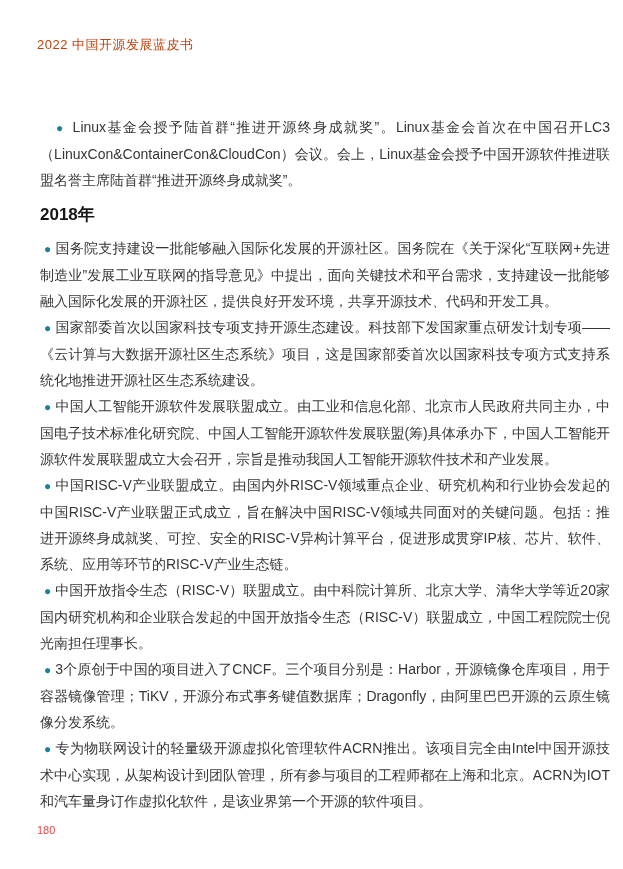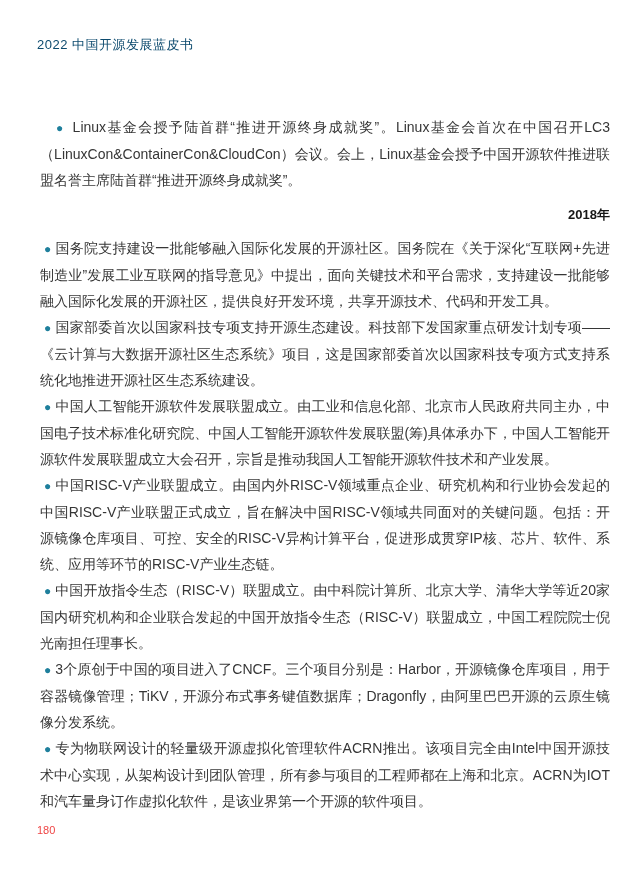--- a/index.html
+++ b/index.html
@@ -15,21 +15,21 @@
     position: absolute;
     inset: 0;
     background: #ffffff;
   }
   .running-header {
     position: absolute;
     top: 36px;
     left: 37px;
     font-size: 13px;
     letter-spacing: 0.5px;
-    color: #0c4a6e;
+    color: #c2410c;
   }
   .content {
     position: absolute;
     top: 114px;
     left: 40px;
     width: 570px;
     color: #363636;
     font-size: 14px;
     line-height: 26px;
     text-align: justify;
@@ -43,27 +43,27 @@
   }
   .bullet {
     color: #1e7f9c;
     font-size: 12px;
     margin-right: 4px;
   }
   .para.lead .bullet {
     margin-right: 8px;
   }
   .section-heading {
-    font-size: 13px;
+    font-size: 17px;
     line-height: 24px;
     font-weight: bold;
     color: #161616;
     margin-top: 10px;
     margin-bottom: 8px;
-    text-align: right;
+    text-align: left;
     text-indent: 0;
   }
   .page-number {
     position: absolute;
     left: 37px;
     top: 824px;
     font-size: 11px;
     color: #ef4444;
   }
 </style>
@@ -79,21 +79,21 @@
     <p class="para lead"><span class="bullet">●</span><span>Linux基金会授予陆首群“推进开源终身成就奖”。Linux基金会首次在中国召开LC3（LinuxCon&amp;ContainerCon&amp;CloudCon）会议。会上，Linux基金会授予中国开源软件推进联盟名誉主席陆首群“推进开源终身成就奖”。</span></p>
 
     <h2 class="section-heading">2018年</h2>
 
     <p class="para"><span class="bullet">●</span><span>国务院支持建设一批能够融入国际化发展的开源社区。国务院在《关于深化“互联网+先进制造业”发展工业互联网的指导意见》中提出，面向关键技术和平台需求，支持建设一批能够融入国际化发展的开源社区，提供良好开发环境，共享开源技术、代码和开发工具。</span></p>
 
     <p class="para"><span class="bullet">●</span><span>国家部委首次以国家科技专项支持开源生态建设。科技部下发国家重点研发计划专项——《云计算与大数据开源社区生态系统》项目，这是国家部委首次以国家科技专项方式支持系统化地推进开源社区生态系统建设。</span></p>
 
     <p class="para"><span class="bullet">●</span><span>中国人工智能开源软件发展联盟成立。由工业和信息化部、北京市人民政府共同主办，中国电子技术标准化研究院、中国人工智能开源软件发展联盟(筹)具体承办下，中国人工智能开源软件发展联盟成立大会召开，宗旨是推动我国人工智能开源软件技术和产业发展。</span></p>
 
-    <p class="para"><span class="bullet">●</span><span>中国RISC-V产业联盟成立。由国内外RISC-V领域重点企业、研究机构和行业协会发起的中国RISC-V产业联盟正式成立，旨在解决中国RISC-V领域共同面对的关键问题。包括：开源镜像仓库项目、可控、安全的RISC-V异构计算平台，促进形成贯穿IP核、芯片、软件、系统、应用等环节的RISC-V产业生态链。</span></p>
+    <p class="para"><span class="bullet">●</span><span>中国RISC-V产业联盟成立。由国内外RISC-V领域重点企业、研究机构和行业协会发起的中国RISC-V产业联盟正式成立，旨在解决中国RISC-V领域共同面对的关键问题。包括：推进开源终身成就奖、可控、安全的RISC-V异构计算平台，促进形成贯穿IP核、芯片、软件、系统、应用等环节的RISC-V产业生态链。</span></p>
 
     <p class="para"><span class="bullet">●</span><span>中国开放指令生态（RISC-V）联盟成立。由中科院计算所、北京大学、清华大学等近20家国内研究机构和企业联合发起的中国开放指令生态（RISC-V）联盟成立，中国工程院院士倪光南担任理事长。</span></p>
 
     <p class="para"><span class="bullet">●</span><span>3个原创于中国的项目进入了CNCF。三个项目分别是：Harbor，开源镜像仓库项目，用于容器镜像管理；TiKV，开源分布式事务键值数据库；Dragonfly，由阿里巴巴开源的云原生镜像分发系统。</span></p>
 
     <p class="para"><span class="bullet">●</span><span>专为物联网设计的轻量级开源虚拟化管理软件ACRN推出。该项目完全由Intel中国开源技术中心实现，从架构设计到团队管理，所有参与项目的工程师都在上海和北京。ACRN为IOT和汽车量身订作虚拟化软件，是该业界第一个开源的软件项目。</span></p>
 
 
   </div>
 

